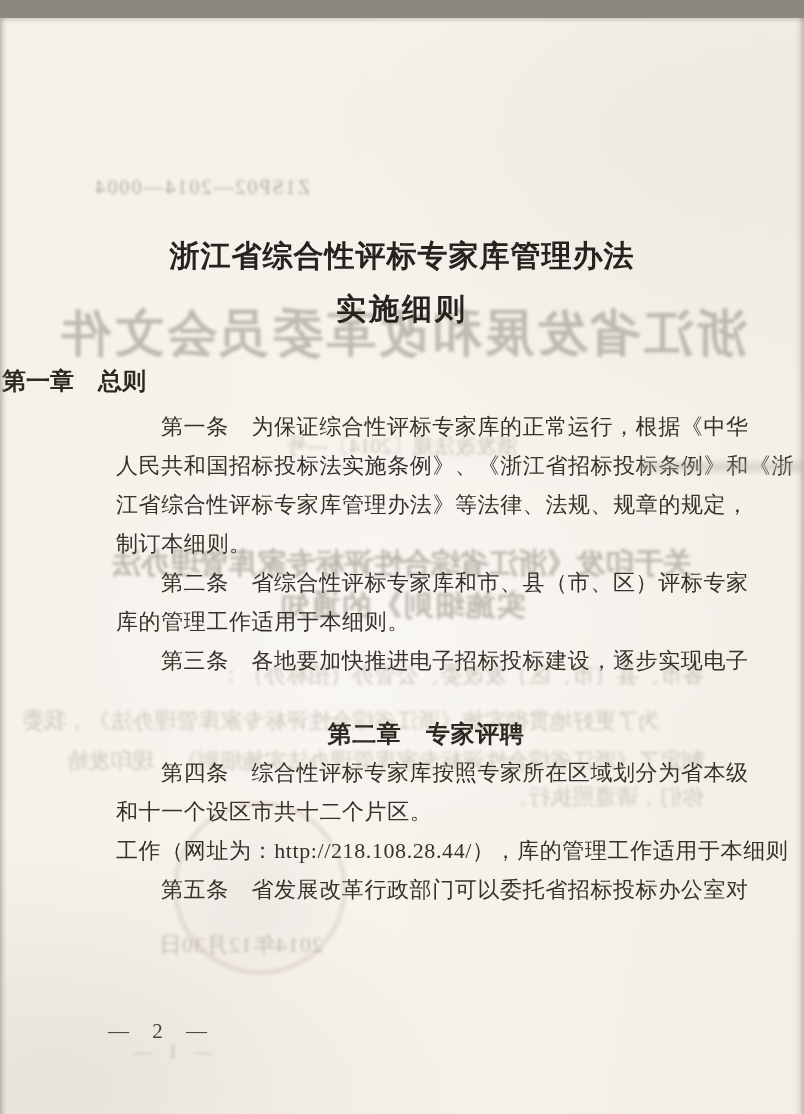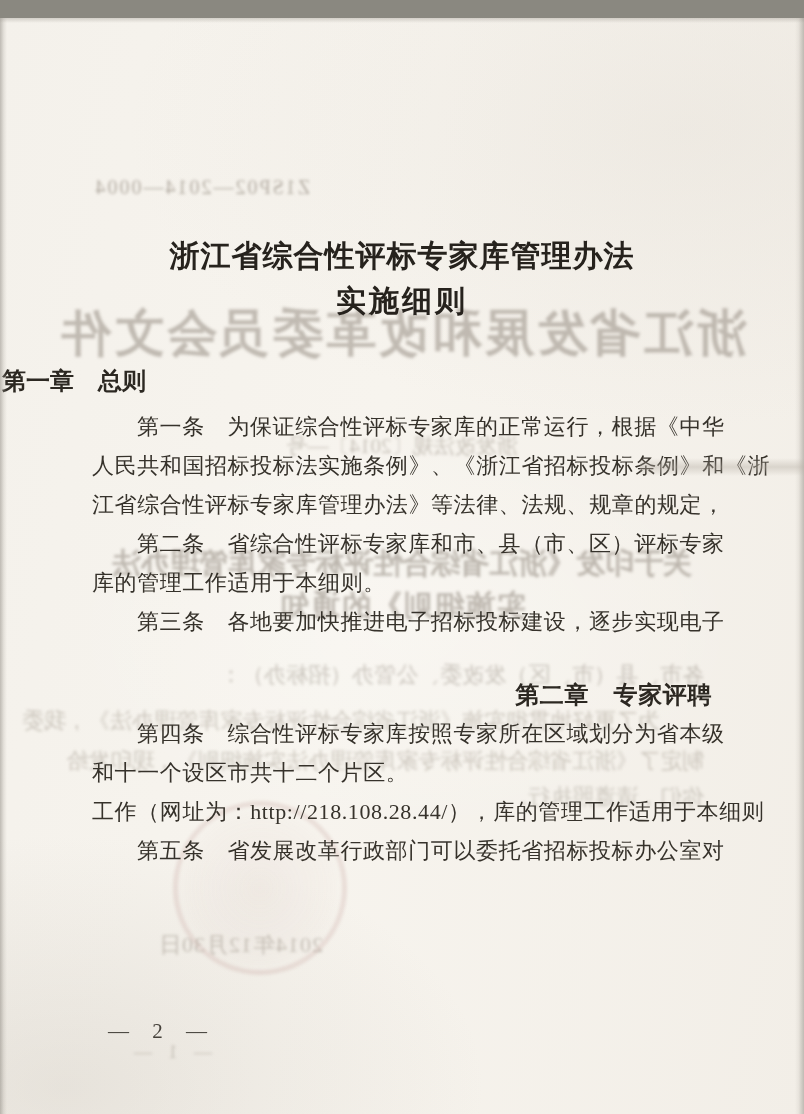--- a/index.html
+++ b/index.html
@@ -55,32 +55,32 @@
     border:5px solid rgba(189,151,146,.22);
     background:radial-gradient(circle at 50% 50%, rgba(185,150,145,.10), rgba(185,150,145,.03) 60%, transparent 75%);}
   .g-date{left:481px;top:912px;font-size:22px;letter-spacing:1px;color:rgba(158,150,139,.55);}
   .g-pagenum{left:592px;top:1024px;font-size:18px;letter-spacing:6px;color:rgba(168,160,149,.55);}
 
   
   .content{position:absolute;inset:0;}
   .doc-title{position:absolute;left:0;width:804px;text-align:center;
     font-weight:bold;font-size:30px;color:#26221d;letter-spacing:1px;white-space:nowrap;}
   .doc-title.l1{top:218px;}
-  .doc-title.l2{top:263px;letter-spacing:3px;}
+  .doc-title.l2{top:271px;letter-spacing:3px;}
   .chap{position:absolute;left:2px;width:804px;text-align:left;
     font-family:"Liberation Sans","DejaVu Sans",sans-serif;
     font-weight:bold;font-size:24px;color:#2c2822;white-space:nowrap;}
   .chap1{top:347px;}
-  .body-text{position:absolute;left:92px;top:389px;width:640px;
+  .body-text{position:absolute;left:116px;top:389px;width:640px;
     font-size:22px;letter-spacing:.6px;color:#36322b;}
   .bline{height:39px;line-height:39px;white-space:nowrap;}
   .bline.ind{text-indent:45px;}
   .chap2{position:static;margin-top:34px;height:39px;line-height:39px;
     font-family:"Liberation Sans","DejaVu Sans",sans-serif;
-    font-weight:bold;font-size:24px;color:#2c2822;text-align:right;width:620px;}
+    font-weight:bold;font-size:24px;color:#2c2822;text-align:center;width:620px;}
   .footer-num{position:absolute;left:108px;top:1001px;
     font-size:21px;letter-spacing:9px;color:#45413a;white-space:nowrap;}
 </style>
 </head>
 <body>
 
 <div class="page">
 
   <div class="ghost-layer">
     <div class="ghost g-code">Z1SP02—2014—0004</div>
@@ -100,20 +100,21 @@
   <div class="content">
     <div class="doc-title l1">浙江省综合性评标专家库管理办法</div>
     <div class="doc-title l2">实施细则</div>
 
     <div class="chap chap1">第一章　总则</div>
 
     <div class="body-text">
       <div class="bline ind">第一条　为保证综合性评标专家库的正常运行，根据《中华</div>
       <div class="bline">人民共和国招标投标法实施条例》、《浙江省招标投标条例》和《浙</div>
       <div class="bline">江省综合性评标专家库管理办法》等法律、法规、规章的规定，</div>
+      <div class="bline">制订本细则。</div>
       <div class="bline ind">第二条　省综合性评标专家库和市、县（市、区）评标专家</div>
       <div class="bline">库的管理工作适用于本细则。</div>
       <div class="bline ind">第三条　各地要加快推进电子招标投标建设，逐步实现电子</div>
 
       <div class="chap2">第二章　专家评聘</div>
 
       <div class="bline ind">第四条　综合性评标专家库按照专家所在区域划分为省本级</div>
       <div class="bline">和十一个设区市共十二个片区。</div>
       <div class="bline">工作（网址为：http://218.108.28.44/），库的管理工作适用于本细则</div>
       <div class="bline ind">第五条　省发展改革行政部门可以委托省招标投标办公室对</div>

